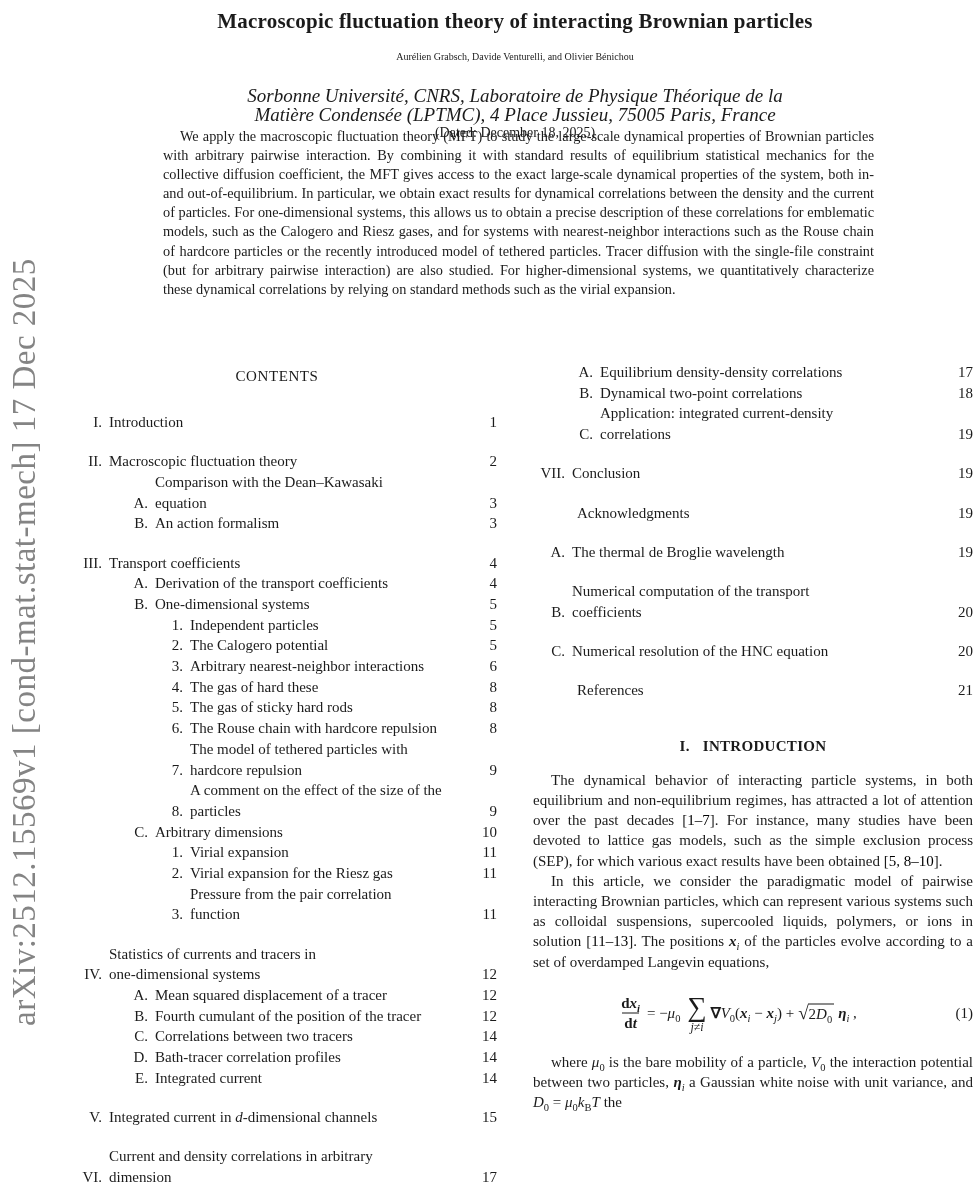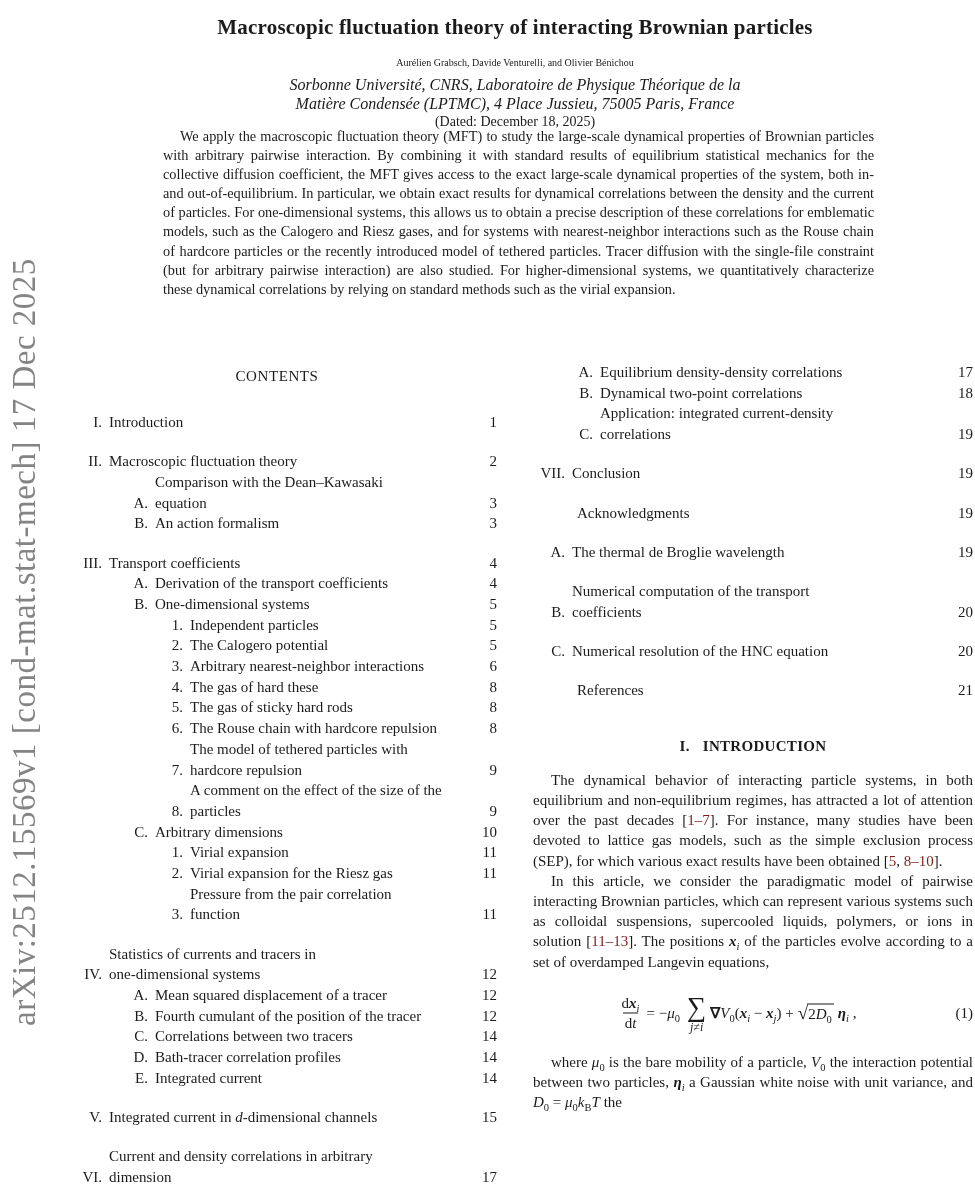--- a/index.html
+++ b/index.html
@@ -10,23 +10,23 @@
   }
   
   .watermark{
     position:absolute;left:6px;top:1026px;
     transform:rotate(-90deg);transform-origin:0 0;
     white-space:nowrap;
     font-size:33px;letter-spacing:0.5px;color:#848484;
   }
   
   .header{position:absolute;left:57px;top:0;width:916px;text-align:center;}
-  .title{margin-top:14px;font-size:21px;font-weight:bold;letter-spacing:0.2px;line-height:26px;}
+  .title{margin-top:8px;font-size:21px;font-weight:bold;letter-spacing:0.2px;line-height:26px;}
   .authors{margin-top:13px;font-size:10px;line-height:20px;}
-  .affil{font-style:italic;font-size:16px;line-height:19px;margin-top:2px;}
+  .affil{font-style:italic;font-size:19px;line-height:19px;margin-top:19px;}
   .affil div{line-height:19px;}
   .dateline{font-size:14px;margin-top:1px;}
   
   .abstract{
     position:absolute;left:163px;top:127px;width:711px;
     font-size:14.3px;line-height:19.1px;text-align:justify;text-indent:17px;
   }
   
   .col{position:absolute;top:362px;width:440px;}
   .col-left{left:57px;}
@@ -53,29 +53,29 @@
   
   .sec-heading{
     text-align:center;font-weight:bold;font-size:15px;letter-spacing:0.3px;
     margin:37px 0 15px 0;
   }
   .sec-heading .sec-num{margin-right:13px;}
   
   .para{
     margin:0;font-size:15px;line-height:20.2px;text-align:justify;text-indent:18px;
   }
-  .cite{color:#7f1d1d;font-family:Liberation Serif, serif;}
+  .cite{color:#000000;font-family:Liberation Serif, serif;}
   sub{font-size:10.5px;line-height:0;}
   
   .equation{position:relative;margin:12px 0 10px 0;height:58px;}
   .eq-inner{
     position:absolute;left:0;right:30px;top:50%;transform:translateY(-50%);
     display:flex;align-items:center;justify-content:center;font-size:15px;
   }
-  .frac{display:inline-flex;flex-direction:column;align-items:center;margin-right:5px;}
+  .frac{display:inline-flex;flex-direction:column;align-items:center;margin-right:5px;font-weight:bold;}
   .frac .num{padding:0 2px 1px 2px;}
   .frac .den{border-top:1px solid #1b1b1b;padding:1px 2px 0 2px;}
   .eq-mu{margin-right:3px;white-space:pre;}
   .sum-stack{display:inline-flex;flex-direction:column;align-items:center;margin:0 4px;}
   .sum-sym{font-size:27px;line-height:25px;}
   .sum-lim{font-size:12px;line-height:10px;margin-top:2px;}
   .eq-mid{white-space:pre;}
   .sqrt{display:inline-flex;align-items:flex-start;margin-left:4px;}
   .sqrt-sign{font-size:19px;line-height:17px;margin-right:-1px;}
   .radicand{border-top:1.3px solid #1b1b1b;padding:1px 2px 0 1px;}

